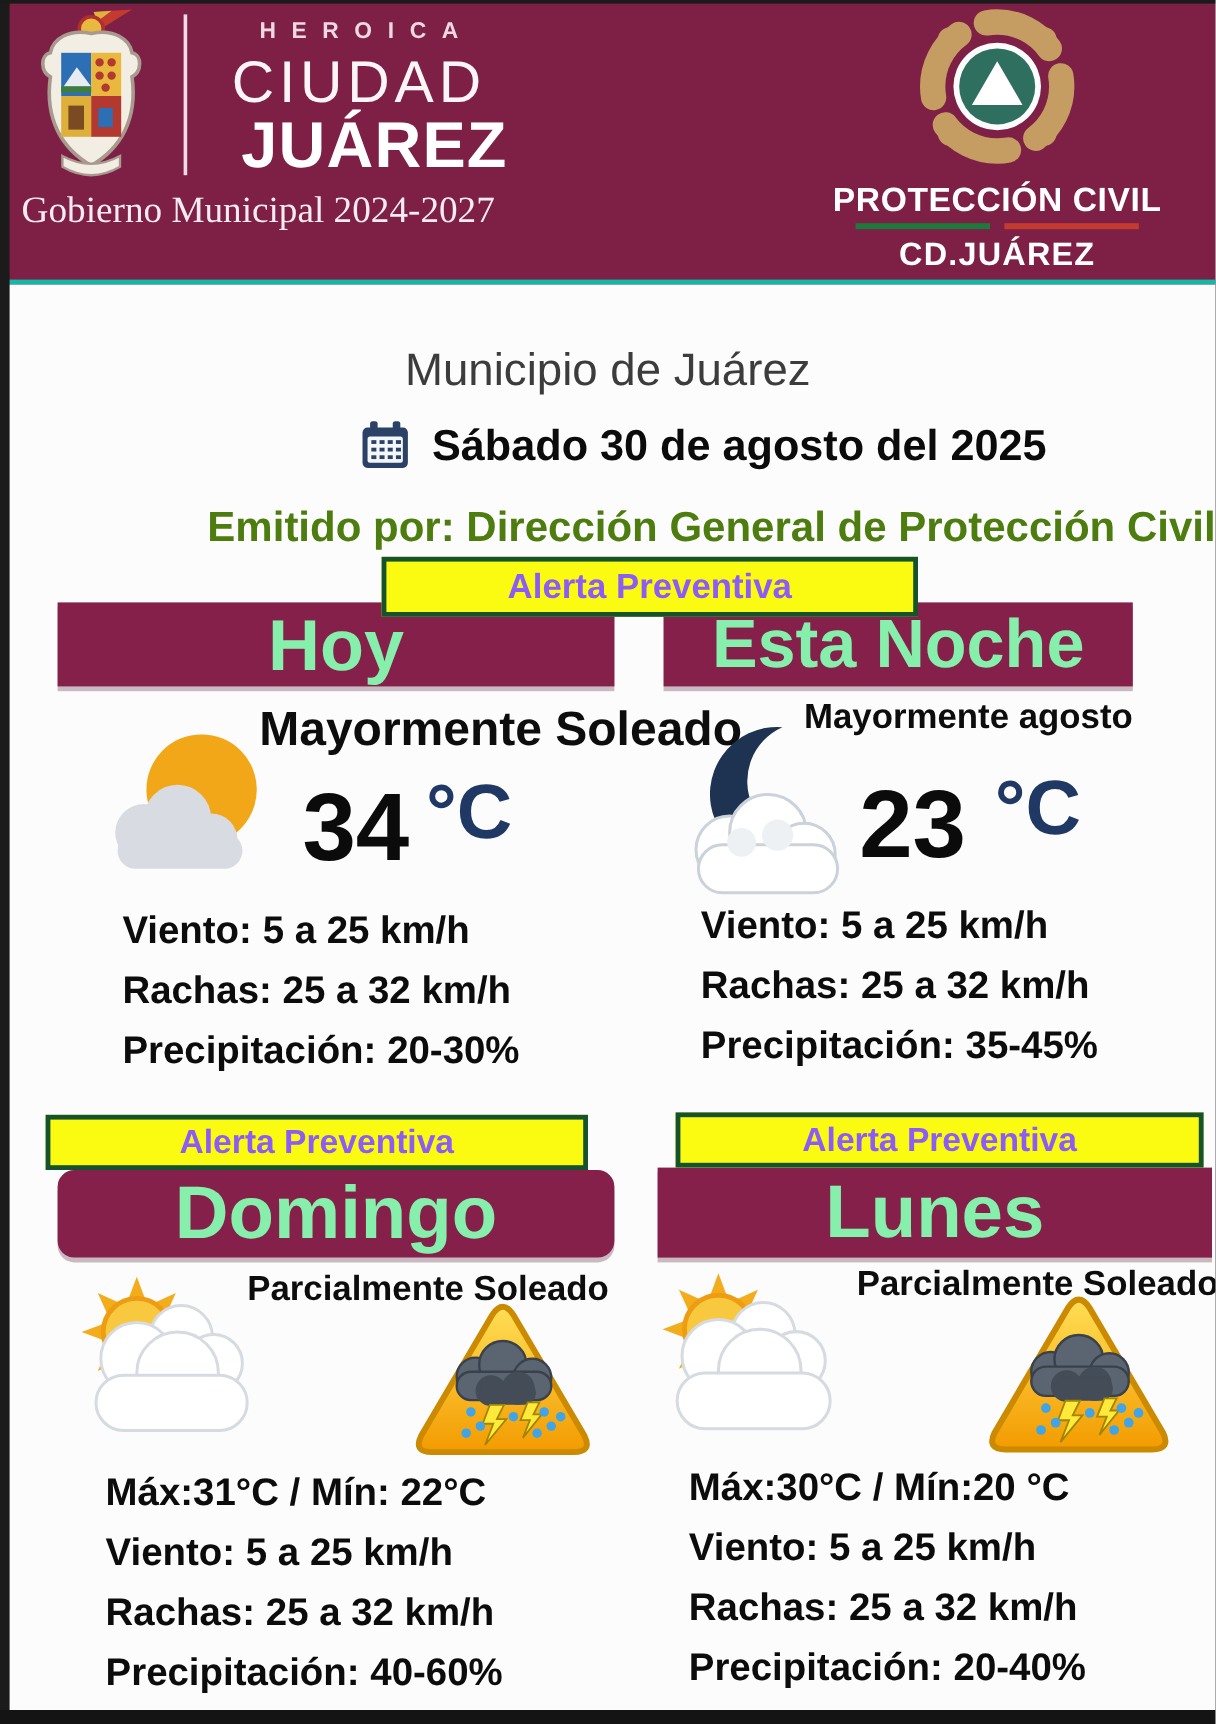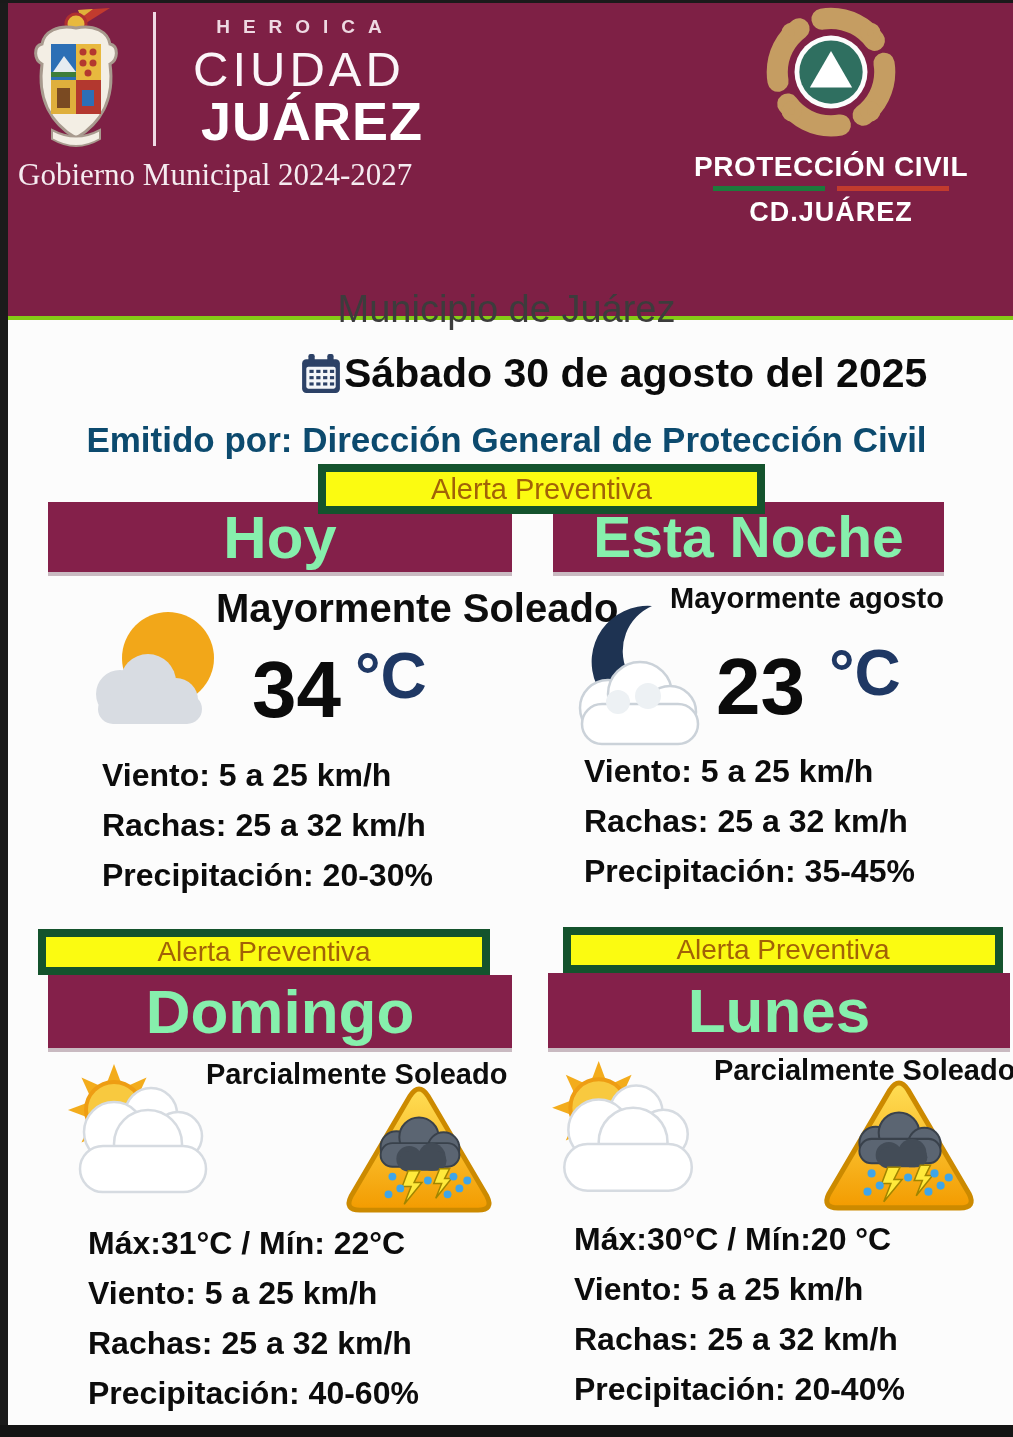--- a/index.html
+++ b/index.html
@@ -5,56 +5,56 @@
   * { margin:0; padding:0; box-sizing:border-box; }
   body { background:#2a2a2a; font-family:"Liberation Sans", sans-serif; }
   .page { position:relative; width:1013px; height:1437px; background:#fcfcfc; overflow:hidden; }
 
   
   .edge-left   { position:absolute; left:0; top:0; width:8px; height:100%; background:#1b1b1b; z-index:60; }
   .edge-bottom { position:absolute; left:0; bottom:0; width:100%; height:12px; background:#141414; z-index:60; }
   .edge-top    { position:absolute; left:0; top:0; width:100%; height:3px; background:#1a1a1a; z-index:61; }
 
   
-  .banner { position:absolute; left:0; top:0; width:100%; height:320px; background:#7E2045; border-bottom:4px solid #84cc16; }
+  .banner { position:absolute; left:0; top:0; width:100%; height:237px; background:#7E2045; border-bottom:4px solid #14b8a6; }
   .crest { position:absolute; left:22px; top:6px; width:105px; height:150px; }
   .divider { position:absolute; left:153px; top:12px; width:3px; height:134px; background:#f0dae4; }
   .brand { position:absolute; left:180px; top:16px; width:238px; text-align:center; color:#fff; }
   .heroica { font-size:19px; font-weight:600; letter-spacing:13px; padding-left:13px; color:#eed9e2; margin-bottom:7px; }
   .ciudad  { font-size:49px; font-weight:300; letter-spacing:4px; color:#fbf5f8; line-height:1.0; }
   .juarez  { font-size:54px; font-weight:800; letter-spacing:1px; line-height:1.02;margin-left:21px; }
   .gobierno { position:absolute; left:18px; top:157px; font-family:"Liberation Serif", serif; font-size:31px; color:#f5ebf0; }
   .pc { position:absolute; right:26px; top:2px; width:312px; text-align:center; }
   .pc-logo { display:block; margin:0 auto; }
   .pc-title { font-size:28px; font-weight:800; color:#fff; letter-spacing:0.5px; margin-top:5px; }
   .pc-line { display:flex; height:5px; margin:3px 38px 6px; gap:12px; }
   .pc-line .green { flex:1; background:#1D7A3C; }
   .pc-line .red   { flex:1; background:#C23B2E; }
   .pc-sub { font-size:27px; font-weight:800; color:#fff; letter-spacing:1px; }
 
   
   .municipio { position:absolute; top:288px; left:0; width:100%; text-align:center; font-size:38px; font-weight:500; color:#3c3c3c; }
   .date-row { position:absolute; top:350px; left:300px; display:flex; align-items:center; z-index:5; }
-  .date-text { font-size:41px; font-weight:800; color:#0b0b0b; margin-left:2px; }
-  .emitido { position:absolute; top:420px; left:0; width:100%; text-align:center; font-size:35px; font-weight:600; color:#0c4a6e; }
-
-  
-  .alert { position:absolute; background:#FBFB11; border:8px solid #14532d; color:#a16207; font-weight:400;
+  .date-text { font-size:36px; font-weight:800; color:#0b0b0b; margin-left:18px; }
+  .emitido { position:absolute; top:420px; left:0; width:100%; text-align:right; font-size:35px; font-weight:600; color:#4d7c0f; }
+
+  
+  .alert { position:absolute; background:#FBFB11; border:4px solid #14532d; color:#8b5cf6; font-weight:700;
            display:flex; align-items:center; justify-content:center; z-index:10; }
   #alert-top     { left:318px; top:464px; width:447px; height:50px; font-size:29px; }
   #alert-domingo { left:38px;  top:929px; width:452px; height:46px; font-size:28px; }
   #alert-lunes   { left:563px; top:927px; width:440px; height:46px; font-size:28px; }
 
   
   .daybar { position:absolute; background:#84204A; color:#86efac; font-weight:800;
             display:flex; align-items:center; justify-content:center;
             box-shadow:0 4px 0 rgba(70,15,40,0.28); z-index:5; }
   #bar-hoy     { left:48px;  top:502px; width:464px; height:70px; font-size:60px; }
   #bar-noche   { left:553px; top:502px; width:391px; height:70px; font-size:57px; }
-  #bar-domingo { left:48px;  top:975px; width:464px; height:73px; font-size:62px; }
+  #bar-domingo { left:48px;  top:975px; width:464px; height:73px; font-size:62px;border-radius:14px; }
   #bar-lunes   { left:548px; top:973px; width:462px; height:75px; font-size:62px; }
 
   
   .cond { position:absolute; font-weight:800; color:#0d0d0d; white-space:nowrap; }
   #cond-hoy     { left:216px; top:586px;  font-size:40px; }
   #cond-noche   { left:670px; top:582px;  font-size:29px; }
   #cond-domingo { left:206px; top:1058px; font-size:29px; }
   #cond-lunes   { left:714px; top:1054px; font-size:29px; }
 
   .temp { position:absolute; display:flex; align-items:flex-start; font-weight:800; color:#0b0b0b; }

